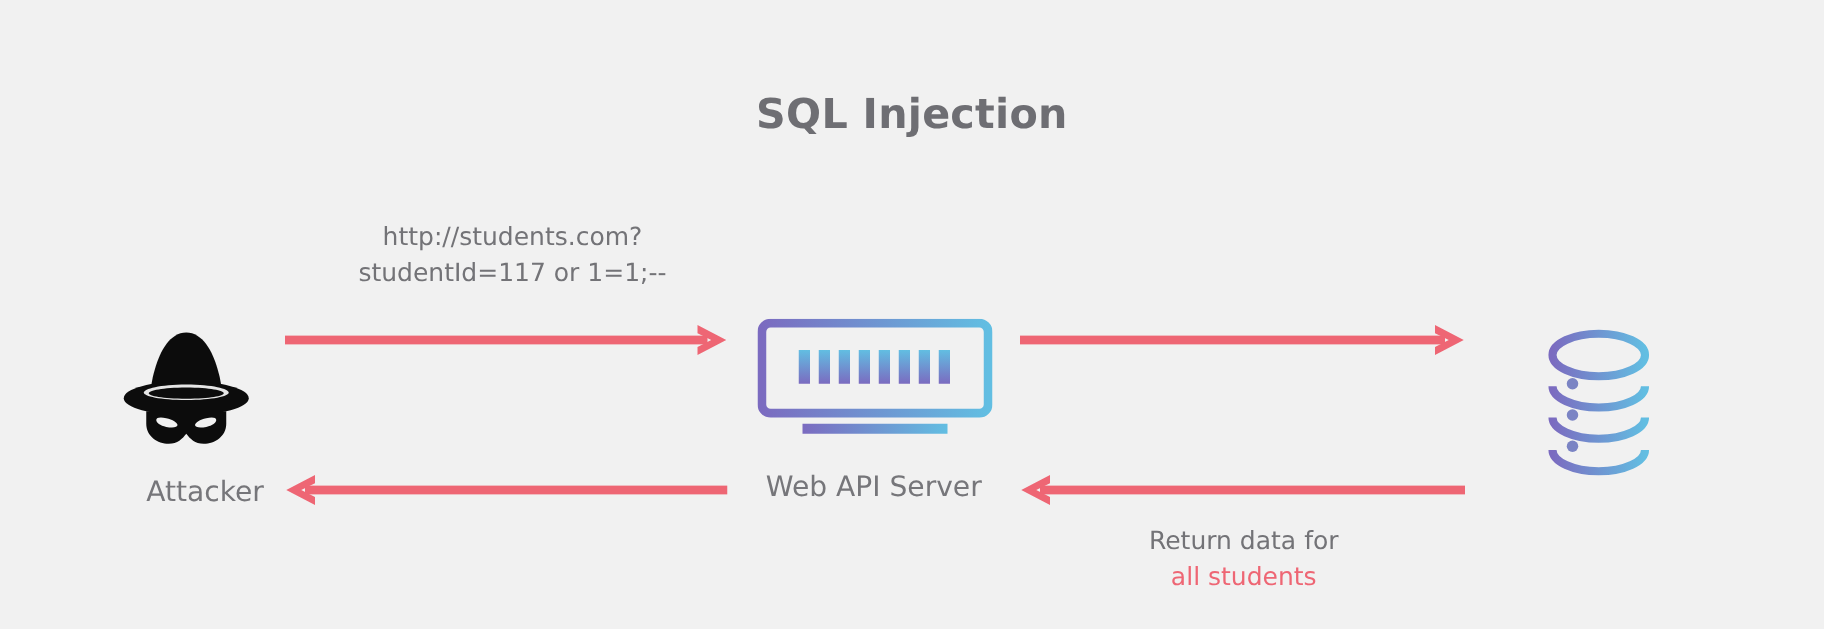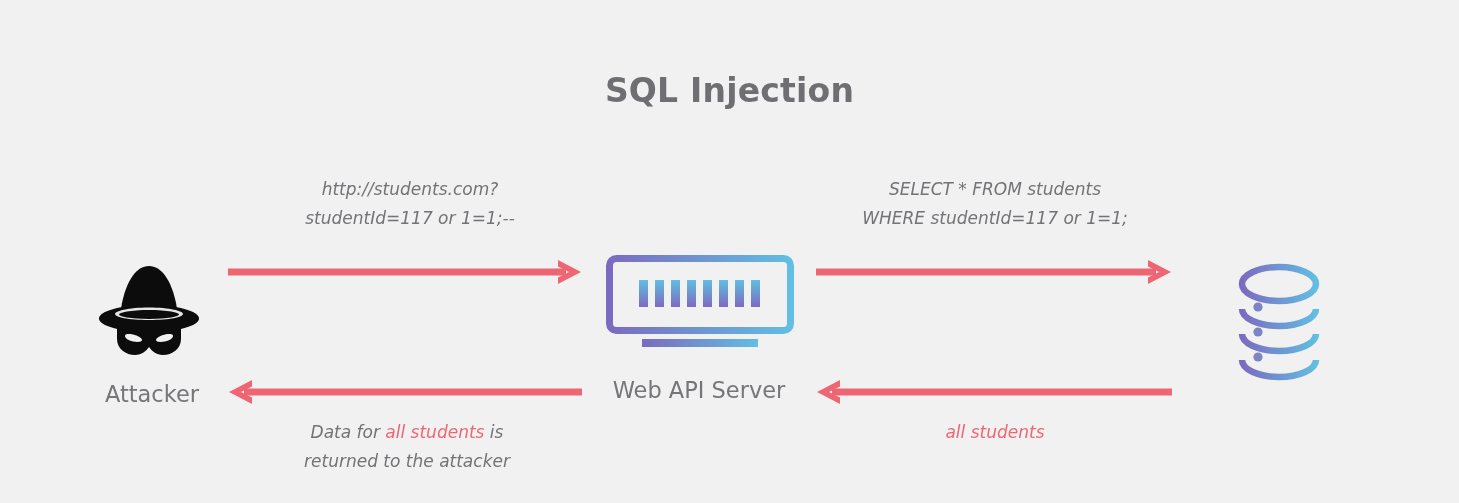--- a/index.html
+++ b/index.html
@@ -32,45 +32,44 @@
     font-weight: 600;
     color: #6E6E73;
     letter-spacing: 0.2px;
   }
 
   
   .msg {
     position: absolute;
     text-align: center;
     color: #737377;
-    font-size: 17px;
+    font-size: 20px;
     line-height: 29px;
     white-space: pre-line;
-    font-style: italic;
   }
   .node-label {
     position: absolute;
     text-align: center;
     color: #76767A;
     font-size: 22.5px;
     line-height: 29px;
     white-space: pre-line;
   }
   .hl {
     color: #EE6674;
   }
 
   
   #msg-request     { left: 225px;  top: 150px; width: 370px; }
   #msg-query       { left: 805px;  top: 150px; width: 380px; }
   #msg-response    { left: 222px;  top: 393px; width: 370px; }
   #msg-db-return   { left: 830px;  top: 393px; width: 330px; }
 
   
-  #label-attacker  { left: 72px;   top: 355px; width: 160px; }
+  #label-attacker  { left: 84px;   top: 355px; width: 160px; }
   #label-server    { left: 589px;  top: 351px; width: 220px; text-align: center; }
   #label-database  { left: 1178px; top: 372px; width: 204px; }
 
   
   .arrow {
     position: absolute;
     height: 26px;
   }
   .arrow svg { display: block; }
   #arrow-req-top  { left: 228px;  top: 234px; width: 354px; }
@@ -108,27 +107,24 @@
 </head>
 <body>
 
 <div id="canvas">
 
   <div id="title">SQL Injection</div>
 
   <div class="msg" id="msg-request">http://students.com?
 studentId=117 or 1=1;--</div>
 
-  <div class="msg" id="msg-query">SELECT * FROM students
-WHERE studentId=117 or 1=1;</div>
-
-  <div class="msg" id="msg-response"><span>Data for </span><span class="hl">all students</span><span> is
-returned to the attacker</span></div>
-
-  <div class="msg" id="msg-db-return"><span class="hl">all students</span><span></span></div>
+
+
+  <div class="msg" id="msg-db-return"><span>Return data for
+</span><span class="hl">all students</span><span></span></div>
 
   <div class="arrow" id="arrow-req-top">
     <svg width="354" height="26" viewBox="0 0 354 26" xmlns="http://www.w3.org/2000/svg">
       <rect x="0" y="9.5" width="338" height="7" fill="#EE6674"></rect>
       <path d="M330 1 L353 13 L330 25 L330 18.5 L341 13 L330 7.5 Z" fill="#EE6674"></path>
     </svg>
   </div>
 
   <div class="arrow" id="arrow-res-bot">
     <svg width="354" height="26" viewBox="0 0 354 26" xmlns="http://www.w3.org/2000/svg">

